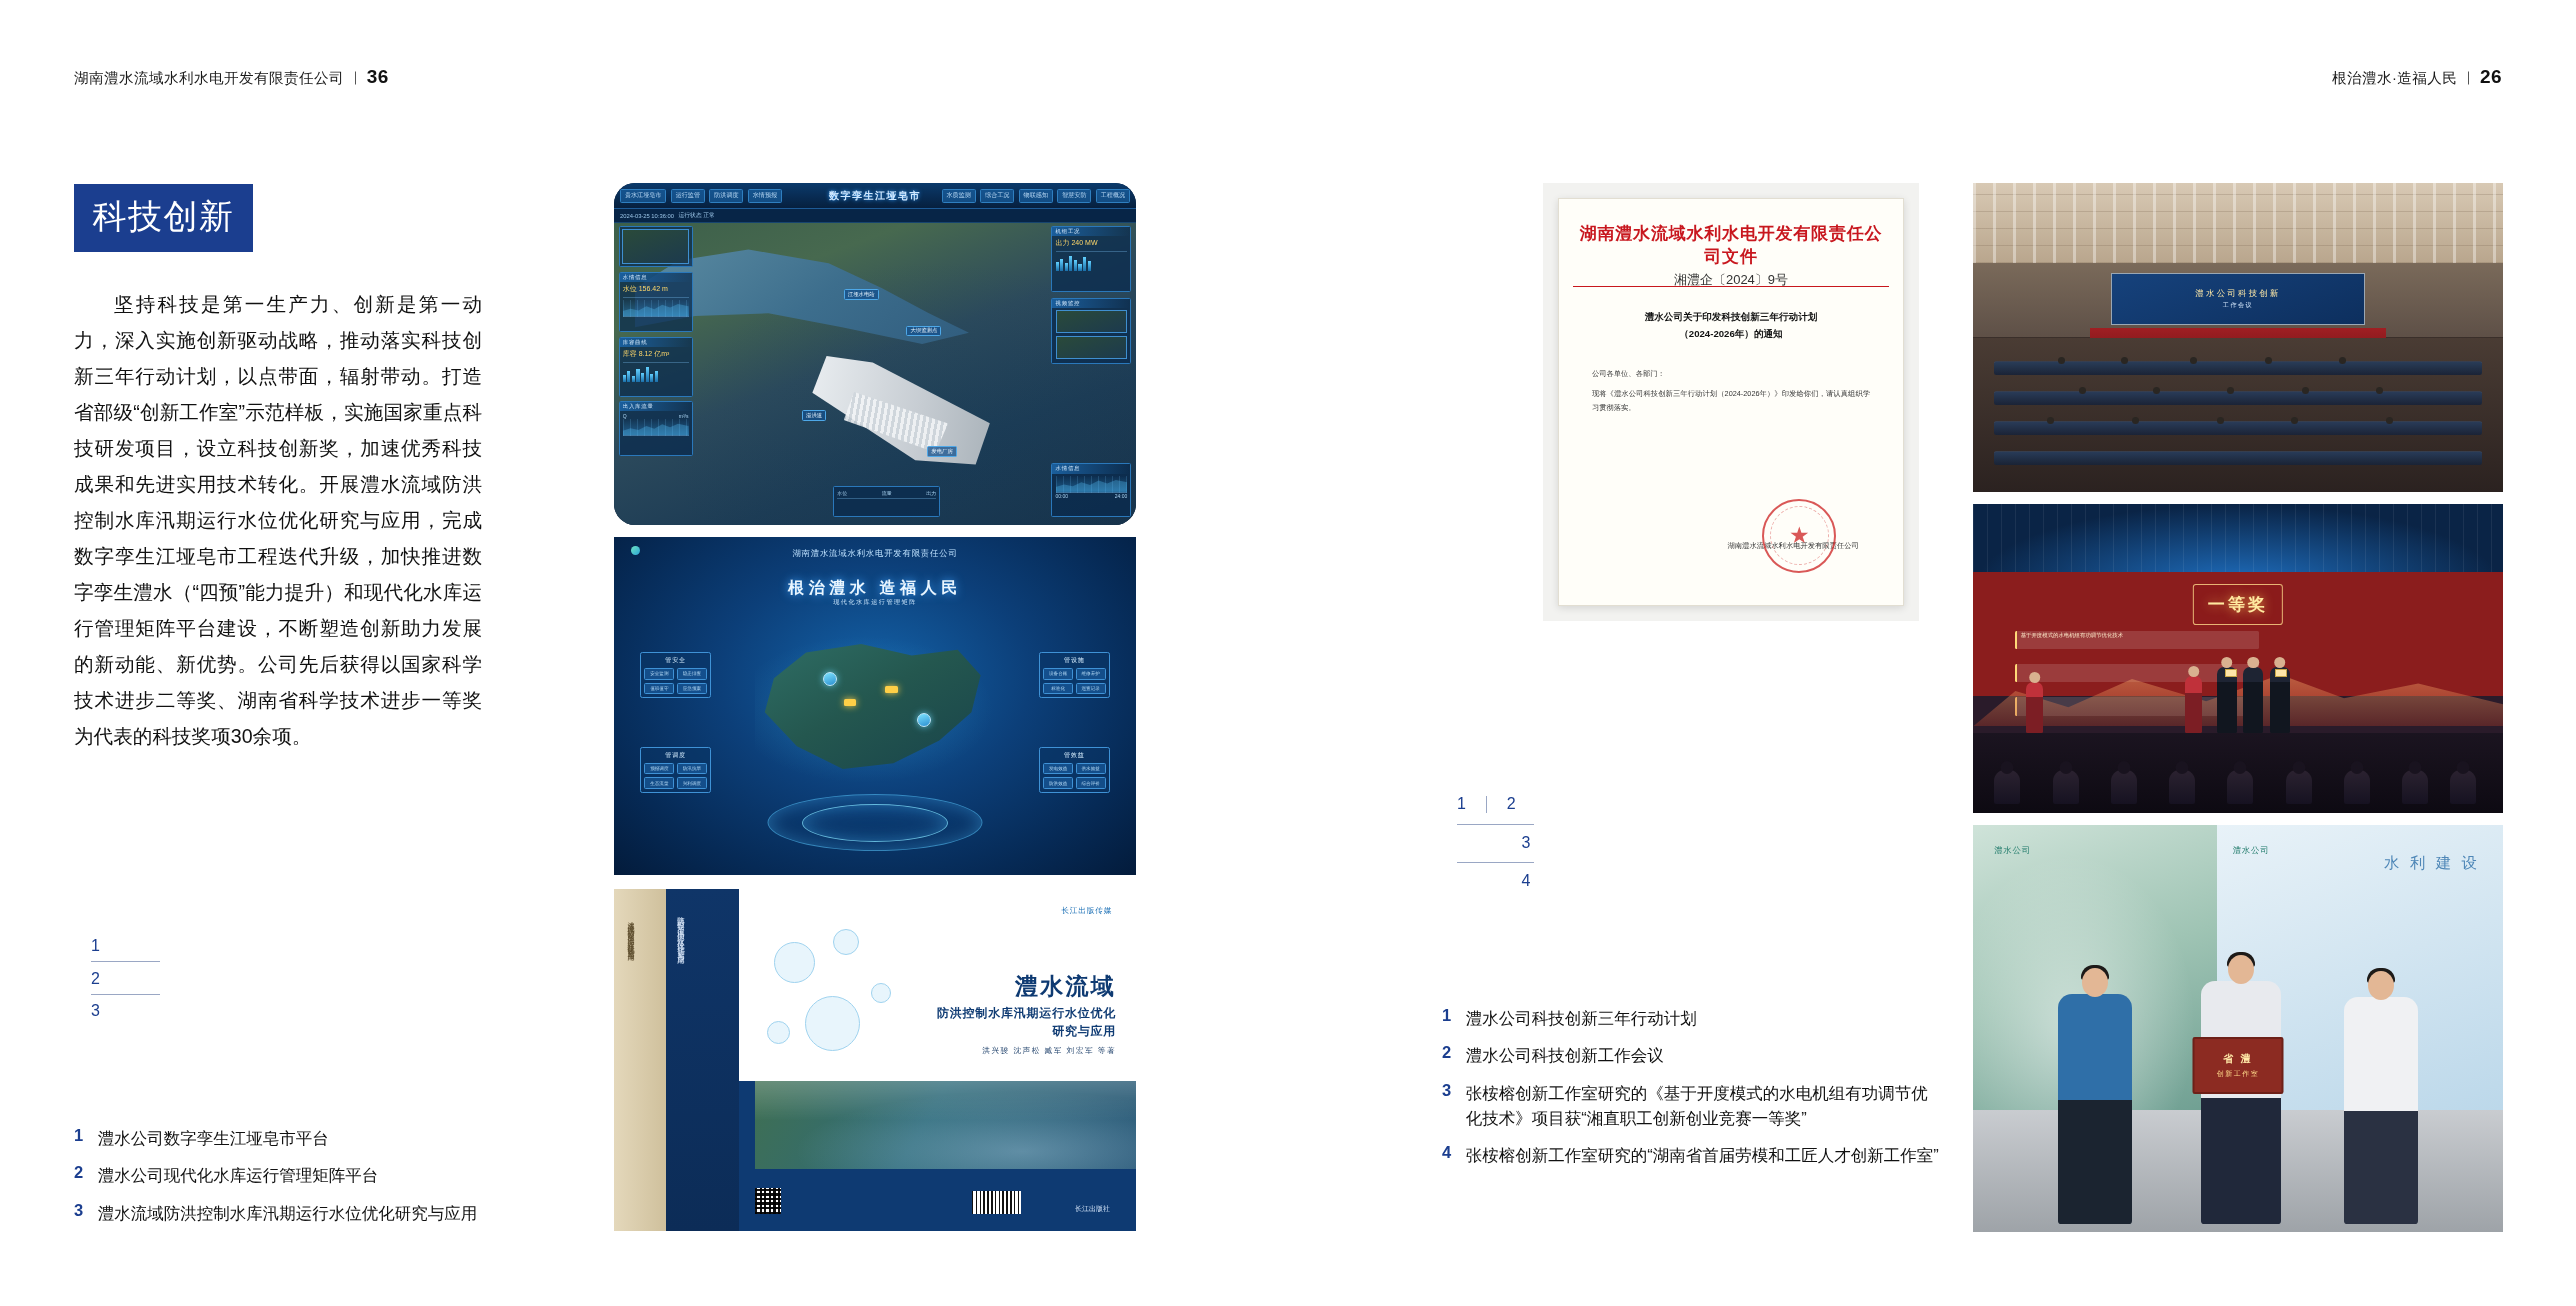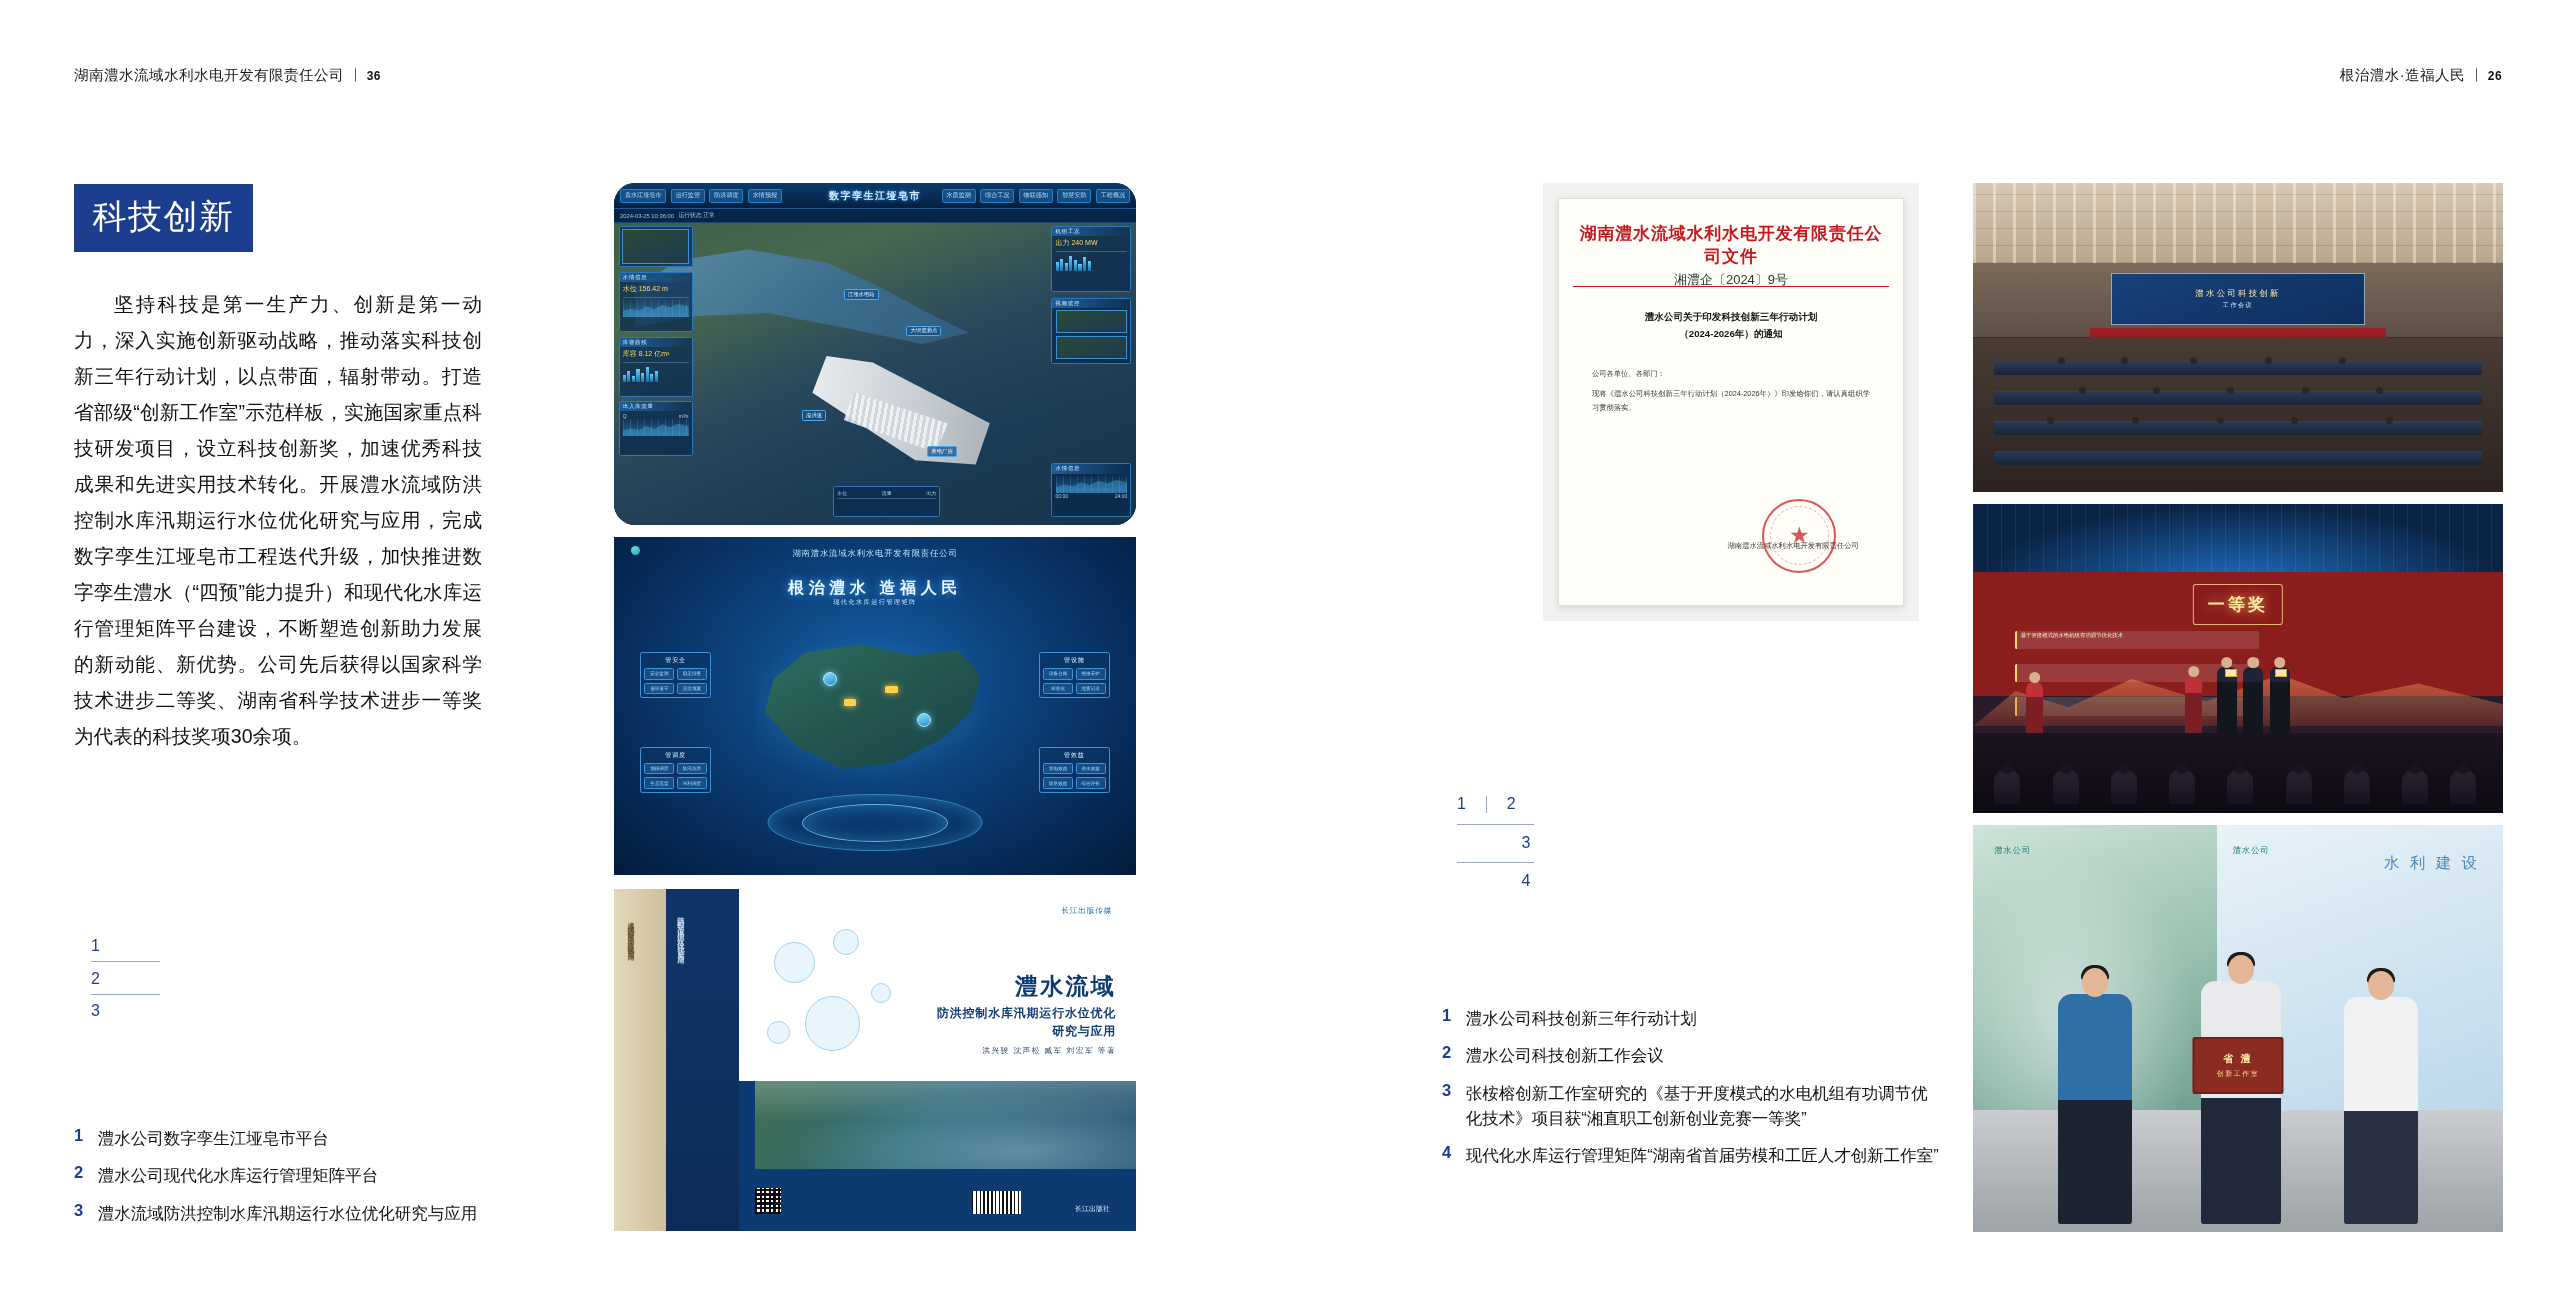--- a/index.html
+++ b/index.html
@@ -12,21 +12,21 @@
   .spread { position: relative; width: 2576px; height: 1306px; background:#fff; }
 
   
   .runhead {
     position: absolute; top: 66px; font-size: 14.6px; color: #1a1a1a;
     letter-spacing: 0.4px; white-space: nowrap; display: flex; align-items: baseline; gap: 10.7px;
   }
   .runhead.left { left: 74px; }
   .runhead.right { right: 74px; }
   .runhead .bar { display:inline-block; width:1.5px; height:13px; background:#555; transform: translateY(1.5px); }
-  .runhead .pg { font-size: 12px; font-weight: bold; color:#111; }
+  .runhead .pg { font-size: 19px; font-weight: bold; color:#111; }
 
   
   .section-title {
     position: absolute; left: 74px; top: 184px;
     background: #1b3e8f; color: #fff; font-size: 34px; font-weight: normal;
     padding: 10px 18.4px 11.5px 18.4px; letter-spacing: 1.5px;
   }
 
   .body-text {
     position: absolute; left: 74px; top: 286px; width: 408px;
@@ -804,18 +804,18 @@
     <div class="cap">
       <span class="n">2</span>
       <span class="t">澧水公司科技创新工作会议</span>
     </div>
     <div class="cap">
       <span class="n">3</span>
       <span class="t">张桉榕创新工作室研究的《基于开度模式的水电机组有功调节优化技术》项目获“湘直职工创新创业竞赛一等奖”</span>
     </div>
     <div class="cap">
       <span class="n">4</span>
-      <span class="t">现代化水库运行管理矩阵“湖南省首届劳模和工匠人才创新工作室”</span>
+      <span class="t">张桉榕创新工作室研究的“湖南省首届劳模和工匠人才创新工作室”</span>
     </div>
   </div>
 
 </div>
 
 
 </body></html>

